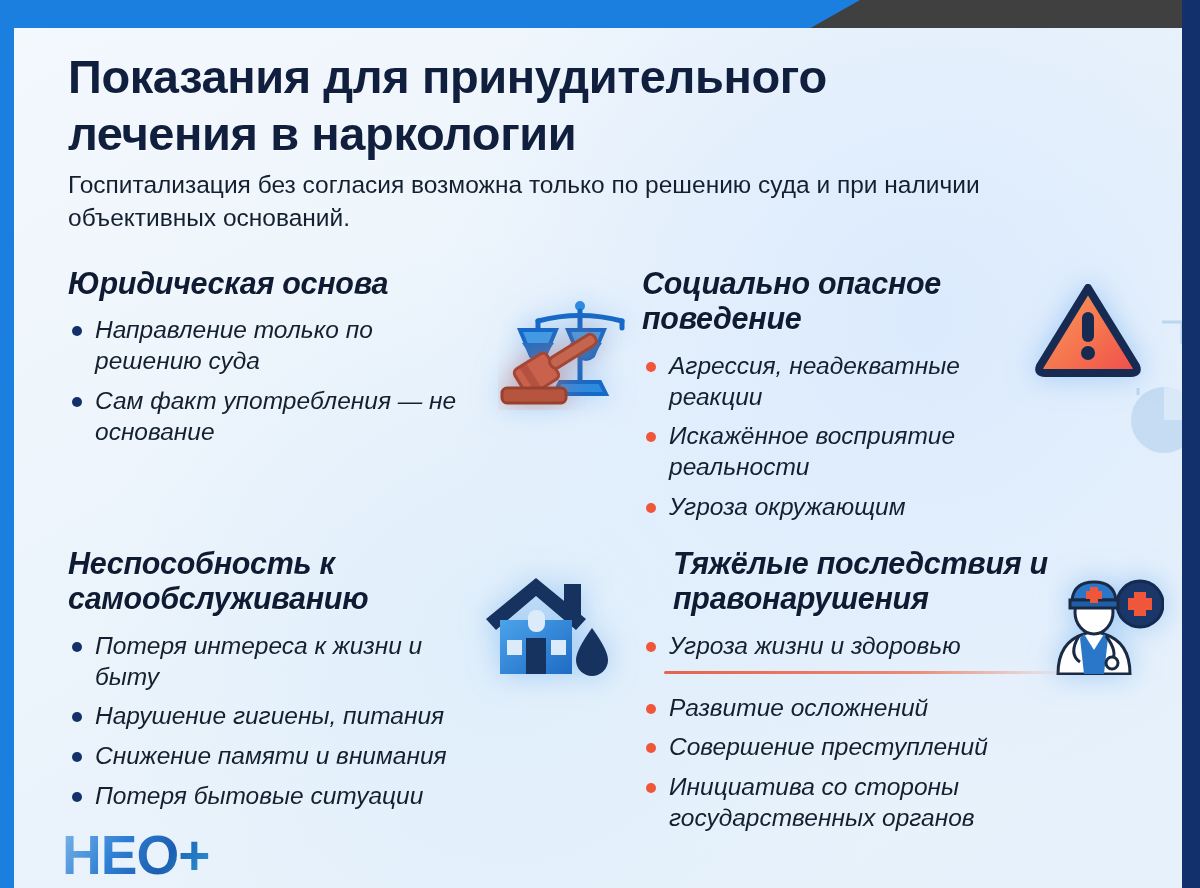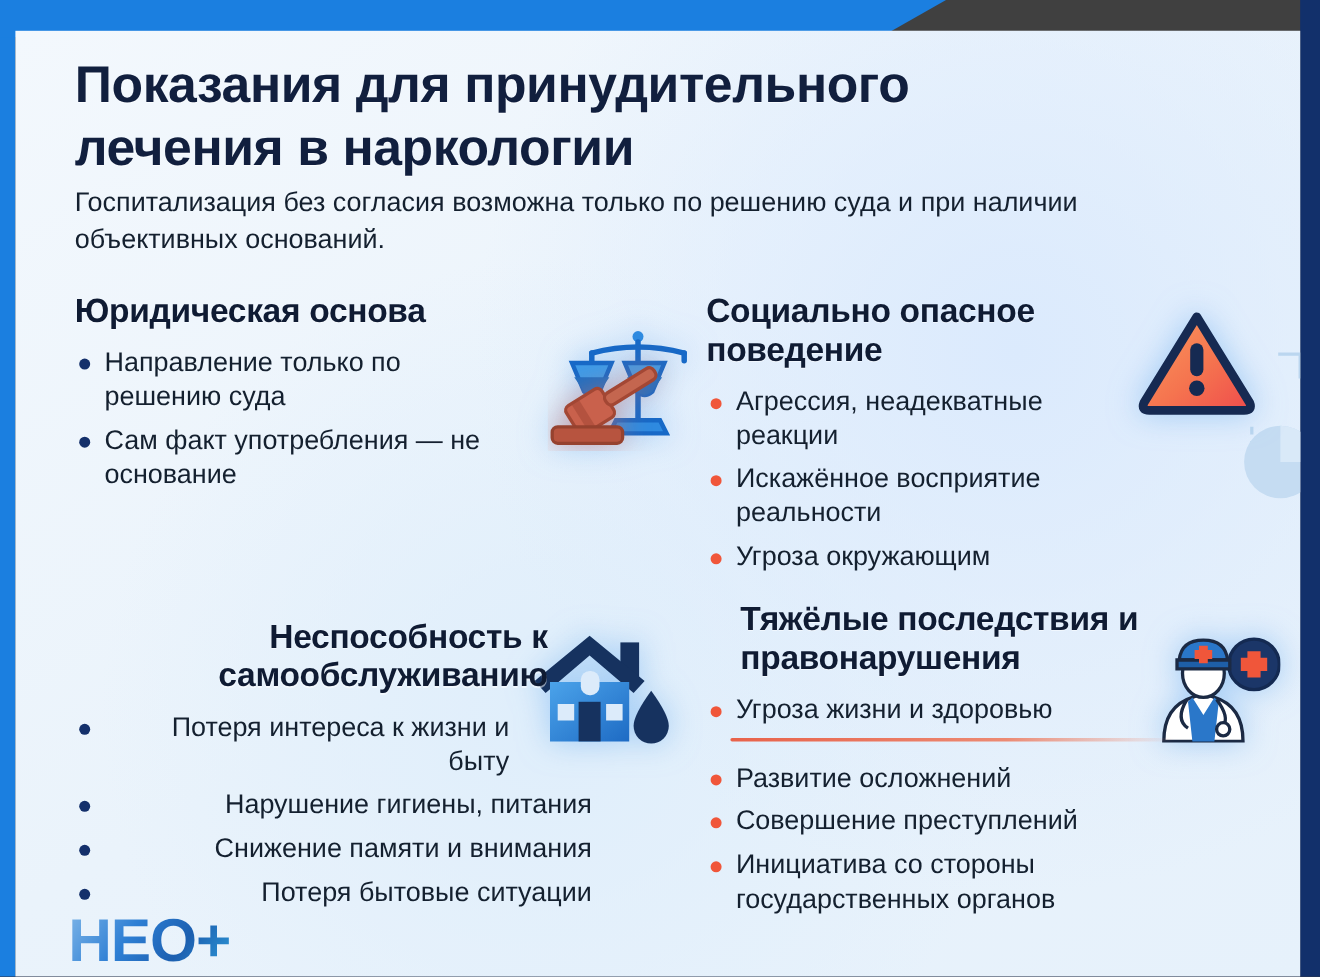--- a/index.html
+++ b/index.html
@@ -59,24 +59,24 @@
     text-shadow:0 1px 0 rgba(255,255,255,.65);
   }
   .subtitle {
     position:absolute; left:54px; top:140px;
     width:950px;
     font-size:24.5px; line-height:1.36;
     color:#14202F; font-weight:400;
   }
 
   
-  .sec { position:absolute; }
+  .sec { position:absolute;font-style:italic; }
   .sec-tl { left:54px;  top:238px;  width:560px; }
   .sec-tr { left:628px; top:238px;  width:545px; }
-  .sec-bl { left:54px;  top:534px;  width:570px;text-align:right; }
+  .sec-bl { left:54px;  top:518px;  width:570px; }
   .sec-br { left:628px; top:518px;  width:545px; }
 
   .sec h2 {
     font-size:30.5px; line-height:1.16;
     font-weight:700; color:#0F1B33;
     letter-spacing:-0.3px;
     margin-bottom:14px;
     text-shadow:0 1px 0 rgba(255,255,255,.5);
   }
   .sec-tl h2, .sec-bl h2 { max-width:430px; }

